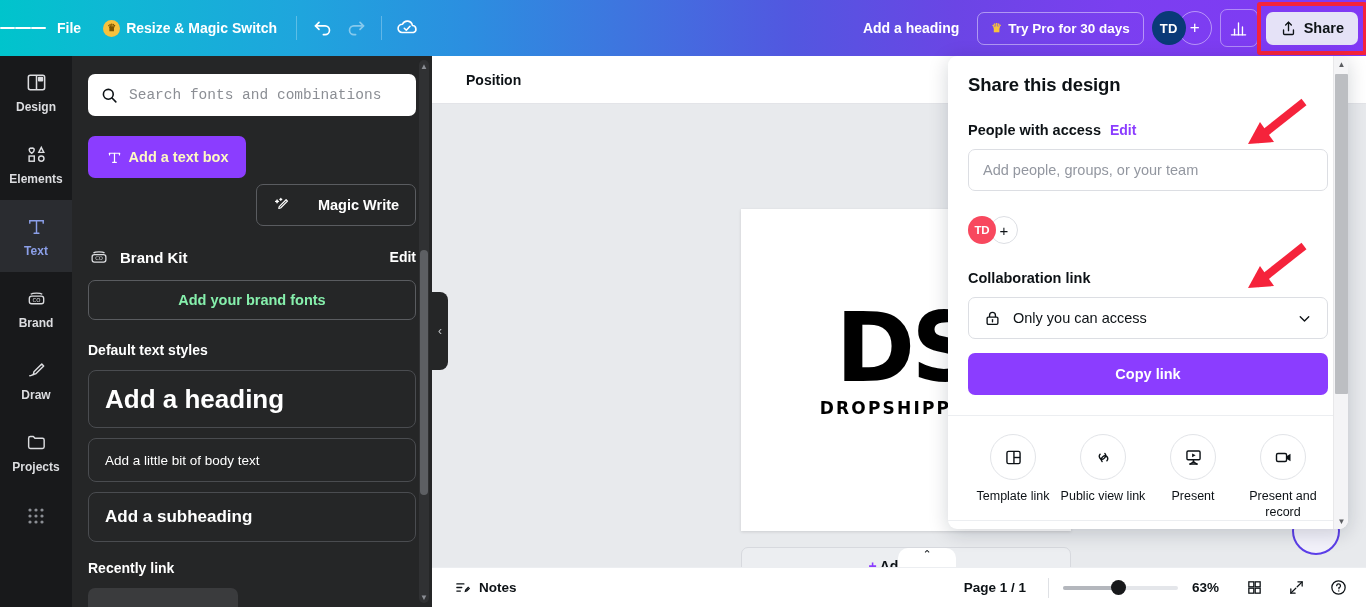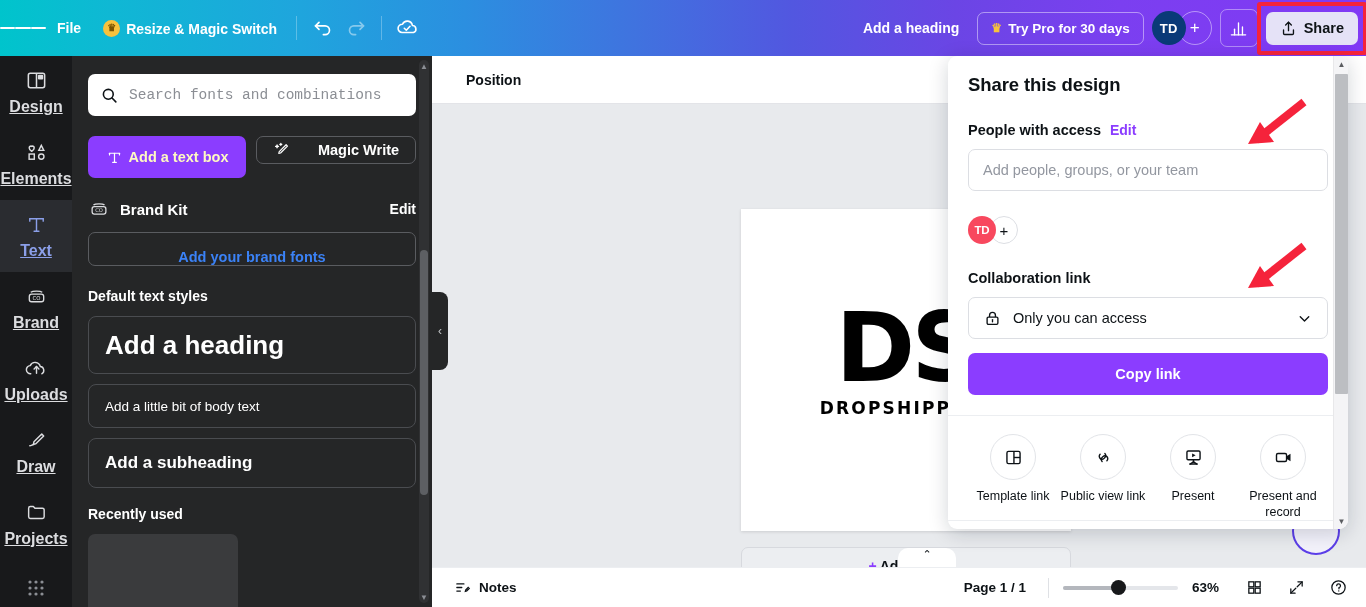--- a/index.html
+++ b/index.html
@@ -24,21 +24,21 @@
     width: 46px; height: 56px; display: flex; align-items: center;
     justify-content: center; cursor: pointer;
   }
   .hamburger span {
     display: block; width: 20px; height: 2px; background: #fff;
     border-radius: 2px; margin: 2.5px 0;
   }
   .tb-item {
     color: #fff; font-size: 14px; font-weight: bold; padding: 7px 11px;
     border-radius: 6px; cursor: pointer; display: flex;
-    align-items: flex-end; gap: 6px; white-space: nowrap;
+    align-items: flex-start; gap: 6px; white-space: nowrap;
   }
   .crown {
     width: 17px; height: 17px; border-radius: 50%;
     background: #f7c23c; display: inline-flex;
     align-items: center; justify-content: center;
     font-size: 10px; color: #7a5400; line-height: 1;
   }
   .tb-divider {
     width: 1px; height: 24px; background: rgba(255,255,255,0.28);
     margin: 0 8px;
@@ -100,21 +100,21 @@
     position: absolute; left: 0; top: 56px; width: 72px; height: 551px;
     background: #18191b; z-index: 30;
   }
   .rail-item {
     width: 72px; height: 72px; display: flex; flex-direction: column;
     align-items: center; justify-content: center; gap: 5px;
     cursor: pointer; color: #b4b6b9;
   }
   .rail-item.active { background: #2a2c30; color: #8b9fe8; }
   .rail-item.active .rail-label { color: #8b9fe8; }
-  .rail-label { font-size: 16px; font-weight: bold; color: #dcdde0; text-decoration: underline; }
+  .rail-label { font-size: 12px; font-weight: bold; color: #dcdde0; }
   .rail-icon { height: 24px; display: flex; align-items: center; }
   .rail-apps {
     width: 72px; height: 56px; display: flex;
     align-items: center; justify-content: center; cursor: pointer;
   }
 
   
   .panel {
     position: absolute; left: 72px; top: 56px; width: 360px; height: 551px;
     background: #252627; z-index: 25; overflow: hidden;
@@ -132,39 +132,39 @@
   }
   .search-box input::placeholder { color: #8b8e94; }
   .btn-row { display: flex; gap: 10px; margin-bottom: 20px; }
   .btn-purple {
     flex: 1; height: 42px; background: #8b3dff; color: #fef9c3;
     border-radius: 7px; display: flex; align-items: center;
     justify-content: center; gap: 6px; font-size: 14.5px;
     font-weight: bold; cursor: pointer;
   }
   .btn-outline {
-    flex: 1; height: 28px; background: transparent; color: #fff;
+    flex: 1; height: 42px; background: transparent; color: #fff;
     border: 1px solid #5a5c60; border-radius: 7px; display: flex;
     align-items: center; justify-content: center; gap: 27px;
-    font-size: 14.5px; font-weight: bold; cursor: pointer;
+    font-size: 14.5px; font-weight: bold; cursor: pointer; margin-top: 48px;
   }
   .brandkit-row {
     display: flex; align-items: center; margin-bottom: 12px;
   }
   .brandkit-title {
     color: #fff; font-size: 15px; font-weight: bold; margin-left: 10px;
   }
   .brandkit-edit {
     margin-left: auto; color: #fff; font-size: 14px;
     font-weight: bold; cursor: pointer;
   }
   .brand-fonts-btn {
-    height: 34px; border: 1px solid #5a5c60; border-radius: 7px;
-    color: #3b82f6; font-size: 14.5px; font-weight: bold;
-    display: flex; align-items: flex-end; justify-content: center;
+    height: 40px; border: 1px solid #5a5c60; border-radius: 7px;
+    color: #86efac; font-size: 14.5px; font-weight: bold;
+    display: flex; align-items: center; justify-content: center;
     cursor: pointer; margin-bottom: 22px;
   }
   .section-title {
     color: #fff; font-size: 14px; font-weight: bold; margin-bottom: 12px;
   }
   .style-box {
     border: 1px solid #4a4c50; border-radius: 8px; color: #fff;
     display: flex; align-items: center; padding: 0 16px;
     cursor: pointer; margin-bottom: 10px;
   }
@@ -514,30 +514,20 @@
     </div>
     <div class="rail-item">
       <span class="rail-icon">
         <svg width="23" height="23" viewBox="0 0 24 24" fill="none" stroke="#dcdde0" stroke-width="1.4">
           <path d="M6 7.5c2-1.5 10-1.5 12 0"></path>
           <rect x="4.5" y="9.5" width="15" height="8" rx="2.4"></rect>
           <text x="12" y="15.4" font-size="5.6" fill="#dcdde0" stroke="none" text-anchor="middle" font-family="DejaVu Sans">CO</text>
         </svg>
       </span>
       <span class="rail-label">Brand</span>
-    </div>
-    <div class="rail-item">
-      <span class="rail-icon">
-        <svg width="23" height="23" viewBox="0 0 24 24" fill="none" stroke="#dcdde0" stroke-width="1.5" stroke-linecap="round" stroke-linejoin="round">
-          <path d="M17.5 17.5A4 4 0 0 0 16 10a5.6 5.6 0 0 0-10.6-1A4.2 4.2 0 0 0 6 17.5"></path>
-          <polyline points="9.5,12.5 12,10 14.5,12.5"></polyline>
-            <line x1="12" y1="10" x2="12" y2="17"></line>
-        </svg>
-      </span>
-      <span class="rail-label">Uploads</span>
     </div>
     <div class="rail-item">
       <span class="rail-icon">
         <svg width="23" height="23" viewBox="0 0 24 24" fill="none" stroke="#dcdde0" stroke-width="1.5" stroke-linecap="round" stroke-linejoin="round">
           <path d="M17.5 5.2l2 2-8.2 8.2-2.6.6.6-2.6z"></path>
           <path d="M5 17.5c1.8 0 2.6-1.3 4.2-1.3"></path>
         </svg>
       </span>
       <span class="rail-label">Draw</span>
     </div>
@@ -615,21 +605,21 @@
       <div class="style-box style-heading">
         <span>Add a heading</span>
       </div>
       <div class="style-box style-body">
         <span>Add a little bit of body text</span>
       </div>
       <div class="style-box style-subheading">
         <span>Add a subheading</span>
       </div>
 
-      <div class="section-title" style="margin-top:18px">Recently used</div>
+      <div class="section-title" style="margin-top:18px">Recently link</div>
       <div class="recent-card">
         
       </div>
     </div>
 
     <div class="panel-scrollbar">
       <div class="panel-sb-arrow" style="top:0">▲</div>
       <div class="panel-sb-thumb"></div>
       <div class="panel-sb-arrow" style="bottom:0">▼</div>
     </div>

